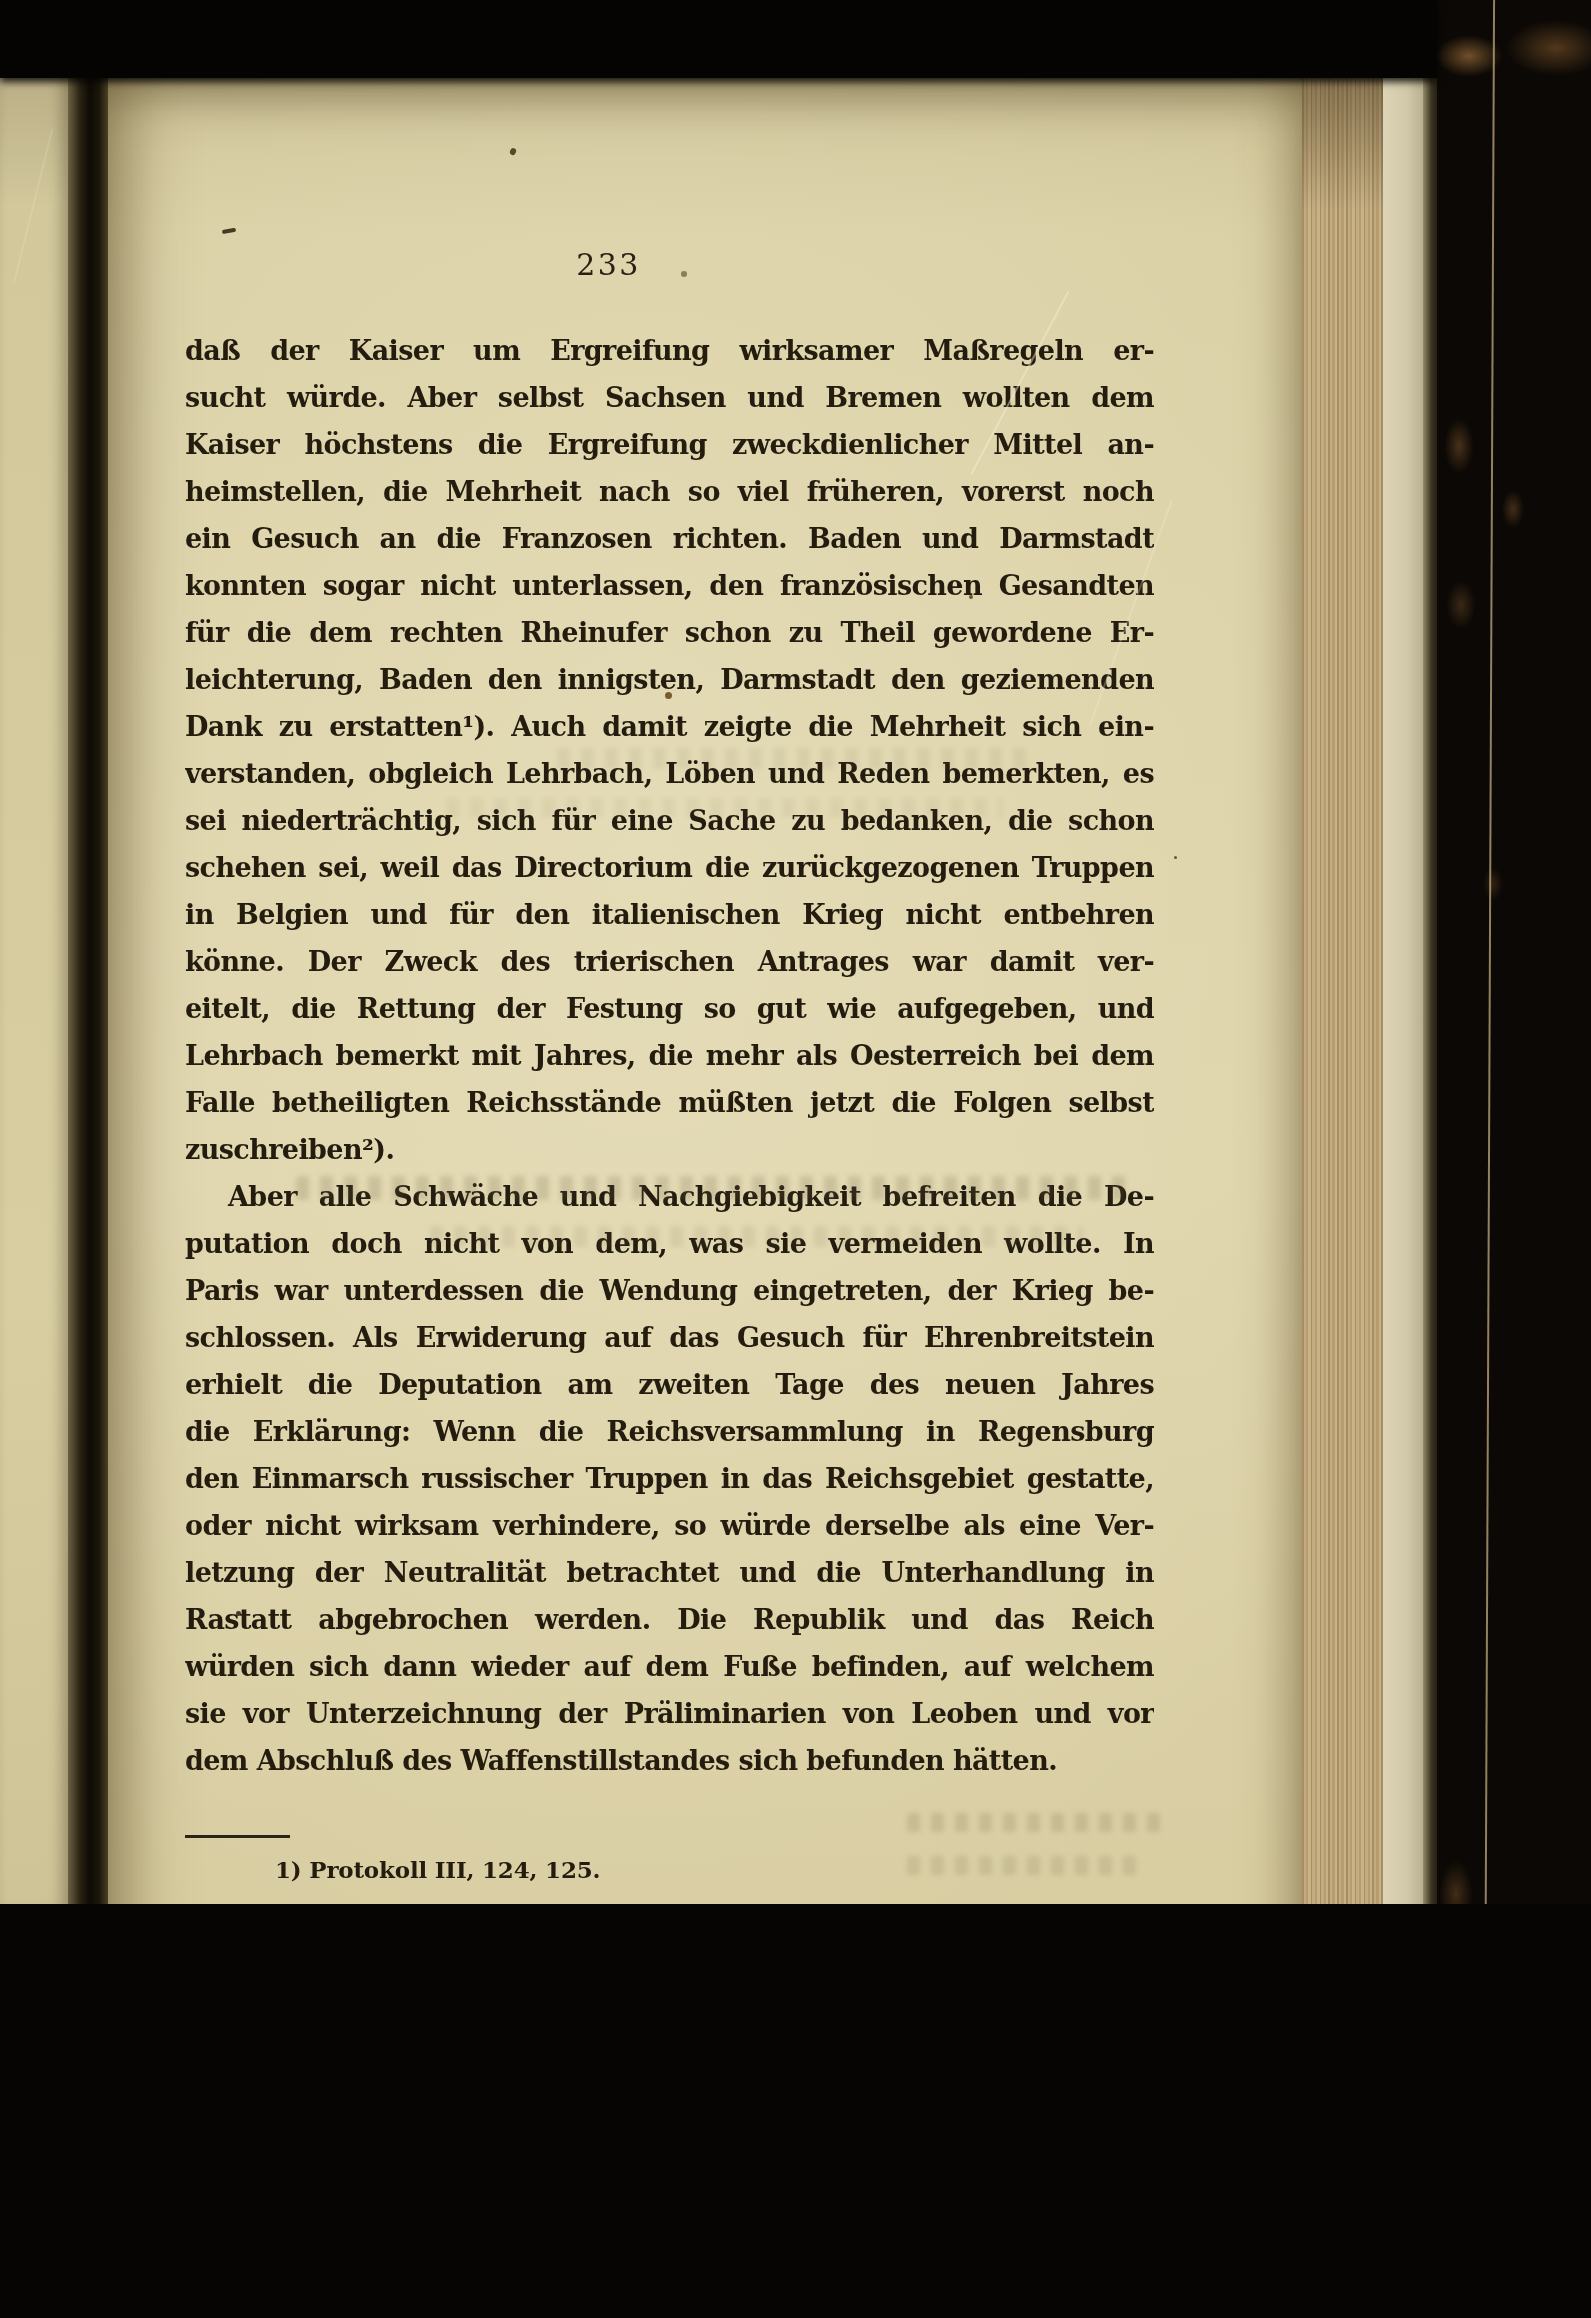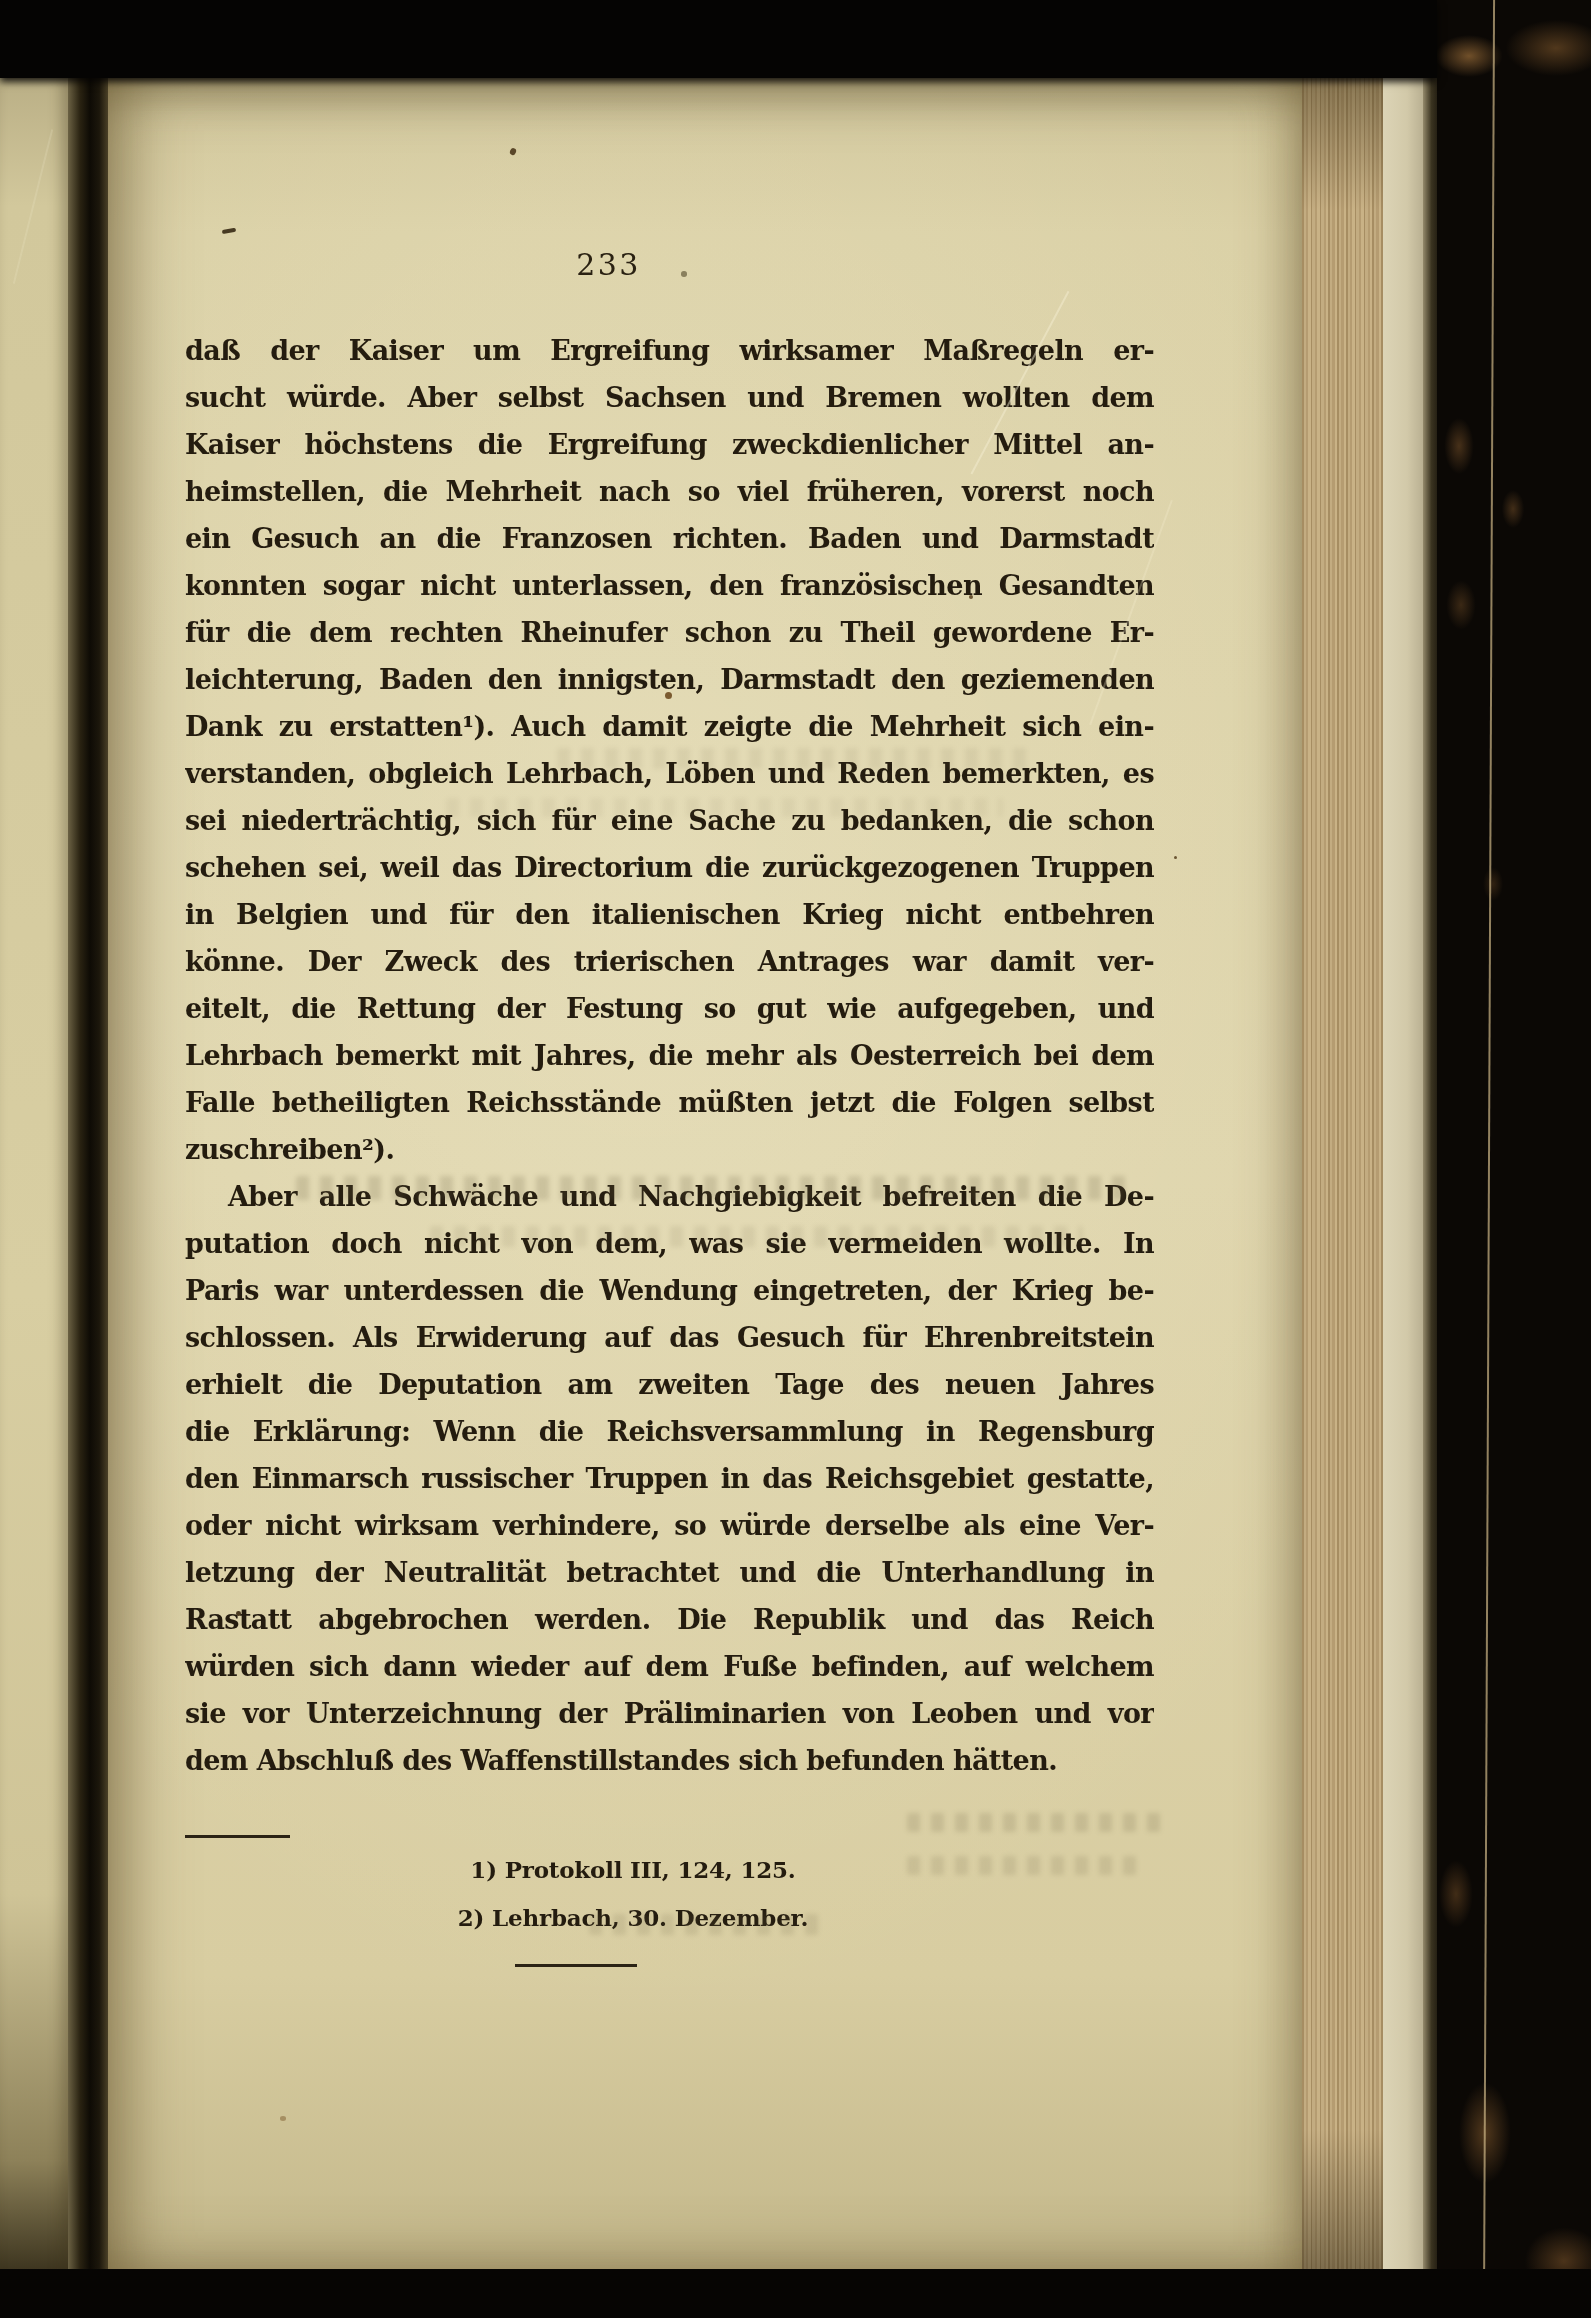--- a/index.html
+++ b/index.html
@@ -1,16 +1,16 @@
 <!DOCTYPE html>
 <html style="font-size:12.7px"><head>
 <meta charset="utf-8">
 <style>
   html,body{margin:0;padding:0;background:#060503;}
-  .scene{position:relative;width:1592px;height:2269px;background:#0ea5e9;overflow:hidden;
+  .scene{position:relative;width:1592px;height:1904px;background:#0ea5e9;overflow:hidden;
          font-family:"DejaVu Serif", serif;}
 
   
   .facing-strip{position:absolute;left:0;top:73px;width:68px;height:2221px;
     background:linear-gradient(180deg,#b9ae85 0%,#d2c89c 6%,#d8cea2 55%,#cfc497 82%,#8d8159 94%,#2c2513 100%);
     box-shadow:inset -6.4px 0 12.7px rgba(60,50,25,.35);}
   .gutter{position:absolute;left:68px;top:73px;width:40px;height:2221px;
     background:linear-gradient(90deg,#6b6143 0%,#2a2312 30%,#0e0b05 55%,#1c170c 78%,#4a4026 100%);}
   .page{position:absolute;left:108px;top:78px;width:1194px;height:2206px;
     background:
@@ -53,21 +53,21 @@
     font-size:30px;font-weight:400;letter-spacing:2.4px;color:#2a2112;}
   .pagenum-dot{position:absolute;left:681px;top:271px;width:5.6px;height:5.6px;border-radius:50%;
     background:rgba(70,58,30,.55);}
   .text-block{position:absolute;left:185px;top:335px;width:969px;color:#241c0f;}
   .line{height:47px;font-size:27px;font-weight:700;letter-spacing:-0.6px;
     text-align:justify;text-align-last:justify;overflow:hidden;}
   .line.indent{text-indent:43px;}
   .line.last{text-align-last:left;}
   .footnote-rule{position:absolute;left:185px;top:1835px;width:105px;height:3.2px;background:#2b2315;}
   .footnotes{position:absolute;left:275px;top:1856px;width:716px;color:#241c0f;}
-  .fn{height:48px;font-size:23px;font-weight:700;letter-spacing:-0.2px;text-align:center;}
+  .fn{height:48px;font-size:23px;font-weight:700;letter-spacing:-0.2px;}
   .end-rule{position:absolute;left:515px;top:1964px;width:122px;height:3.2px;background:#2b2315;}
 
   
   .ghost{position:absolute;filter:blur(2.4px);border-radius:3.2px;
     background:repeating-linear-gradient(90deg, rgba(108,98,66,.5) 0 12.7px, rgba(108,98,66,0) 12.7px 24px);}
   .speck{position:absolute;border-radius:50%;}
   .scratch{position:absolute;width:1.6px;background:rgba(246,239,212,.45);}
 </style>
 </head>
 <body>

